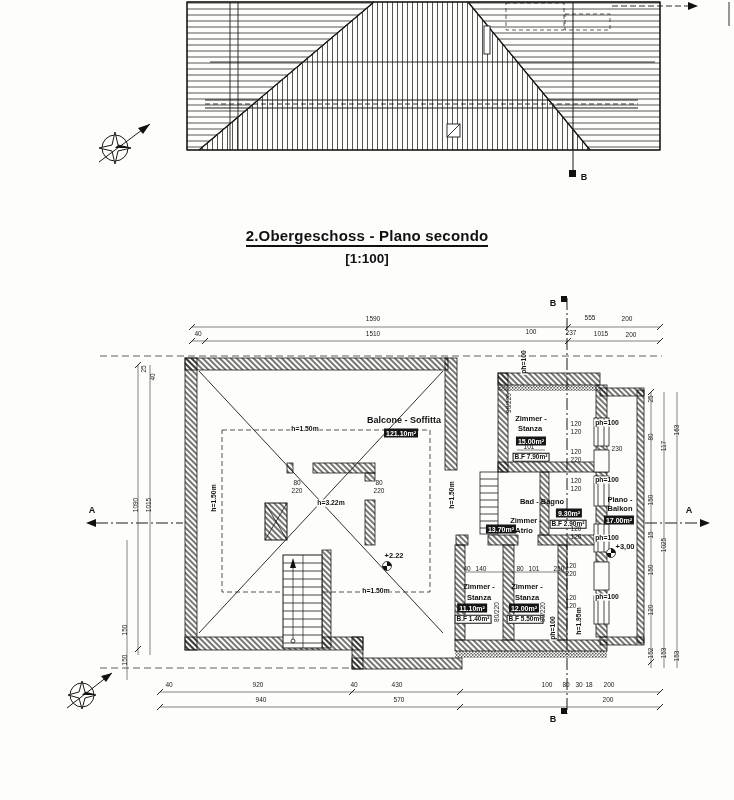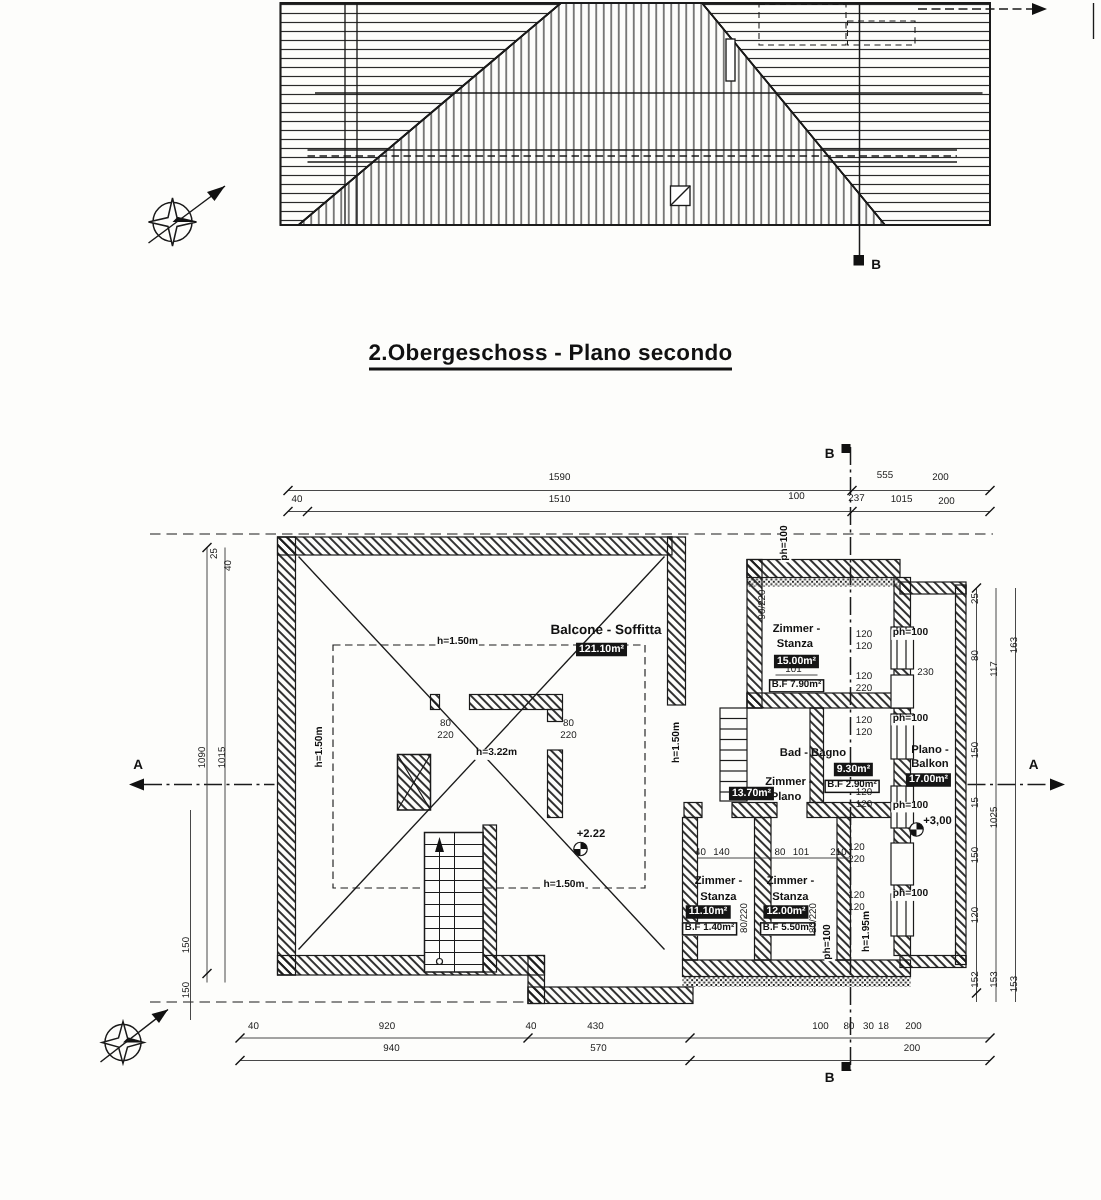--- a/index.html
+++ b/index.html
@@ -236,36 +236,37 @@
       <polygon points="82,681 85,692 96,695 85,698 82,709 79,698 68,695 79,692" fill="#fdfdfb"></polygon>
       <path d="M82 695 L85 692 L96 695 Z" fill="#111" stroke="none"></path>
       <line x1="67" y1="708" x2="112" y2="673"></line>
       <polygon points="112,673 101,676 106,682" fill="#111" stroke="none"></polygon>
     </g>
   </g>
 </svg>
 
   <div id="title-block">
     <div class="heading">2.Obergeschoss - Plano secondo</div>
+    <div class="scale">[1:100]</div>
   </div>
 
   <div class="lbl room-big" style="left:404px;top:420px">Balcone - Soffitta</div>
   <div class="lbl inv" style="left:401px;top:433px">121.10m²</div>
 
   <div class="lbl room" style="left:531px;top:419px">Zimmer -</div>
   <div class="lbl room" style="left:530px;top:429px">Stanza</div>
   <div class="lbl inv" style="left:531px;top:441px">15.00m²</div>
   <div class="lbl bfx" style="left:531px;top:457px">B.F 7.90m²</div>
 
   <div class="lbl room" style="left:542px;top:502px">Bad - Bagno</div>
   <div class="lbl inv" style="left:569px;top:513px">9.30m²</div>
   <div class="lbl bfx" style="left:568px;top:524px">B.F 2.90m²</div>
 
   <div class="lbl room" style="left:526px;top:521px">Zimmer -</div>
-  <div class="lbl room" style="left:524px;top:531px">Plano</div>
+  <div class="lbl room" style="left:524px;top:531px">Atrio</div>
   <div class="lbl inv" style="left:501px;top:529px">13.70m²</div>
 
   <div class="lbl room" style="left:479px;top:587px">Zimmer -</div>
   <div class="lbl room" style="left:479px;top:598px">Stanza</div>
   <div class="lbl inv" style="left:472px;top:608px">11.10m²</div>
   <div class="lbl bfx" style="left:473px;top:619px">B.F 1.40m²</div>
 
   <div class="lbl room" style="left:527px;top:587px">Zimmer -</div>
   <div class="lbl room" style="left:527px;top:598px">Stanza</div>
   <div class="lbl inv" style="left:524px;top:608px">12.00m²</div>

